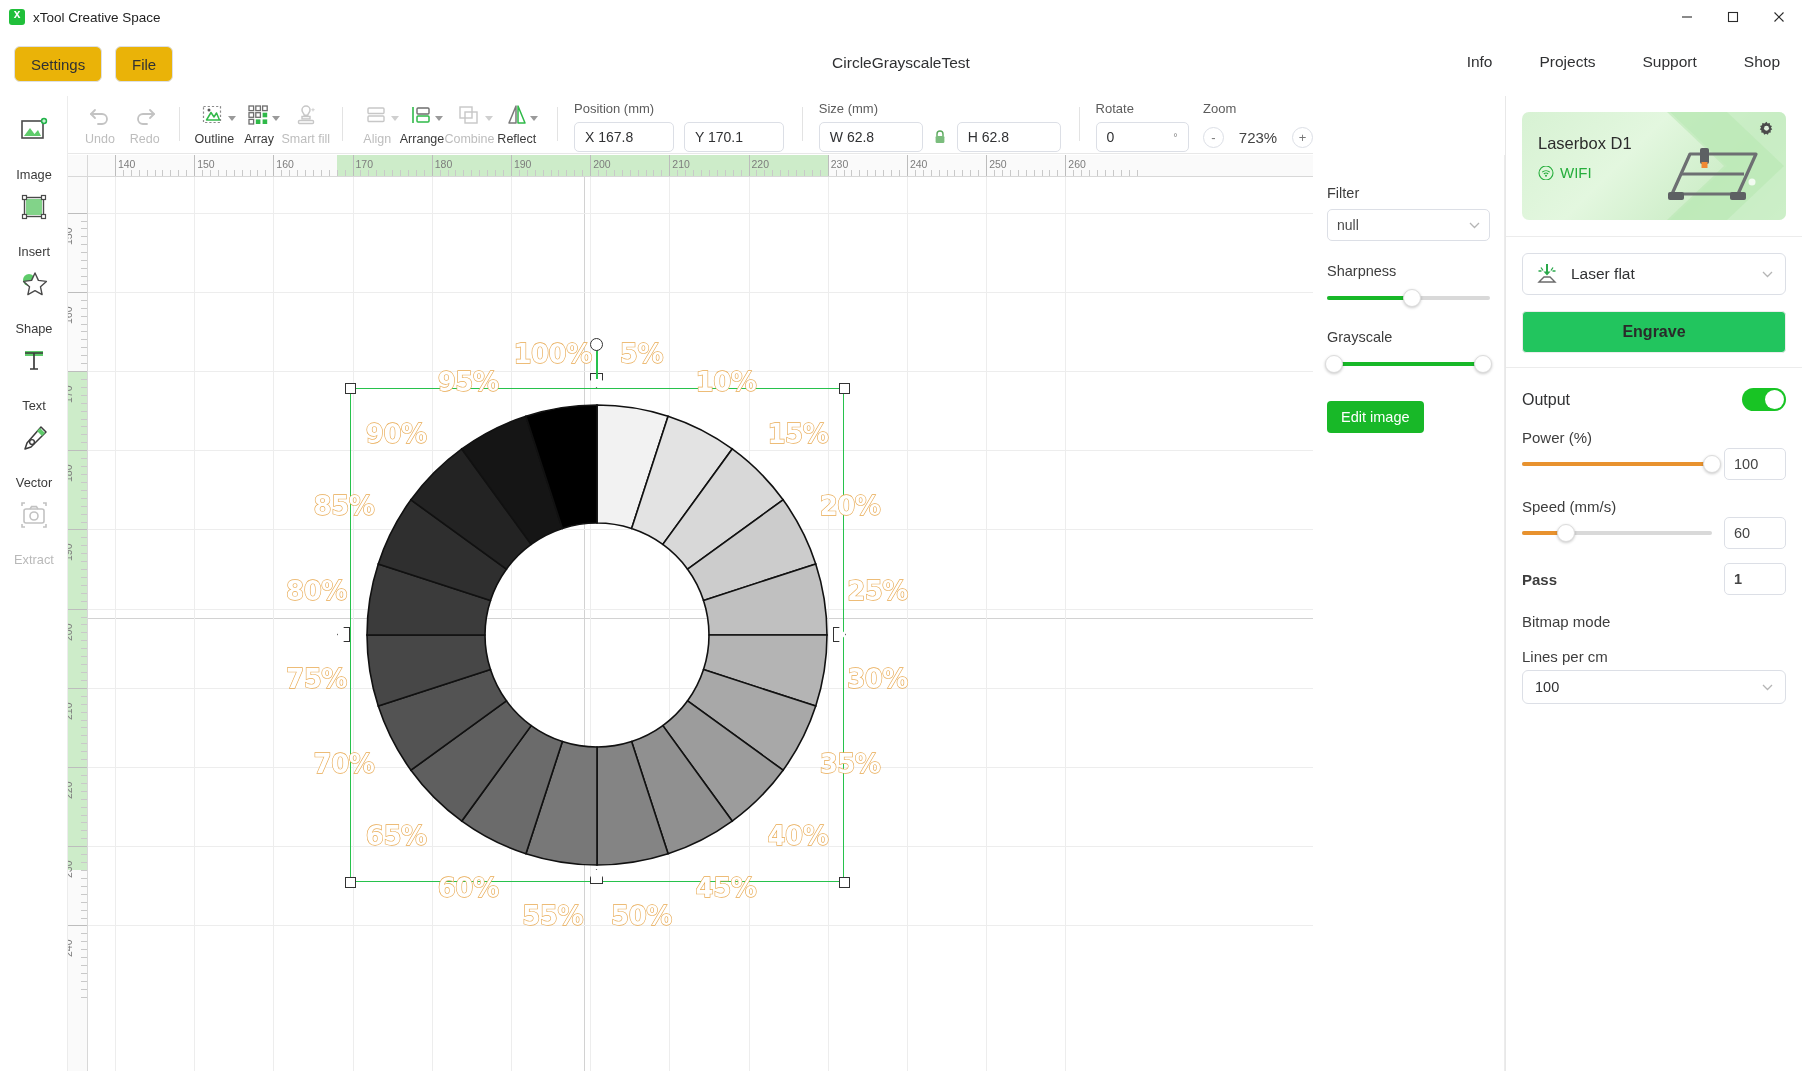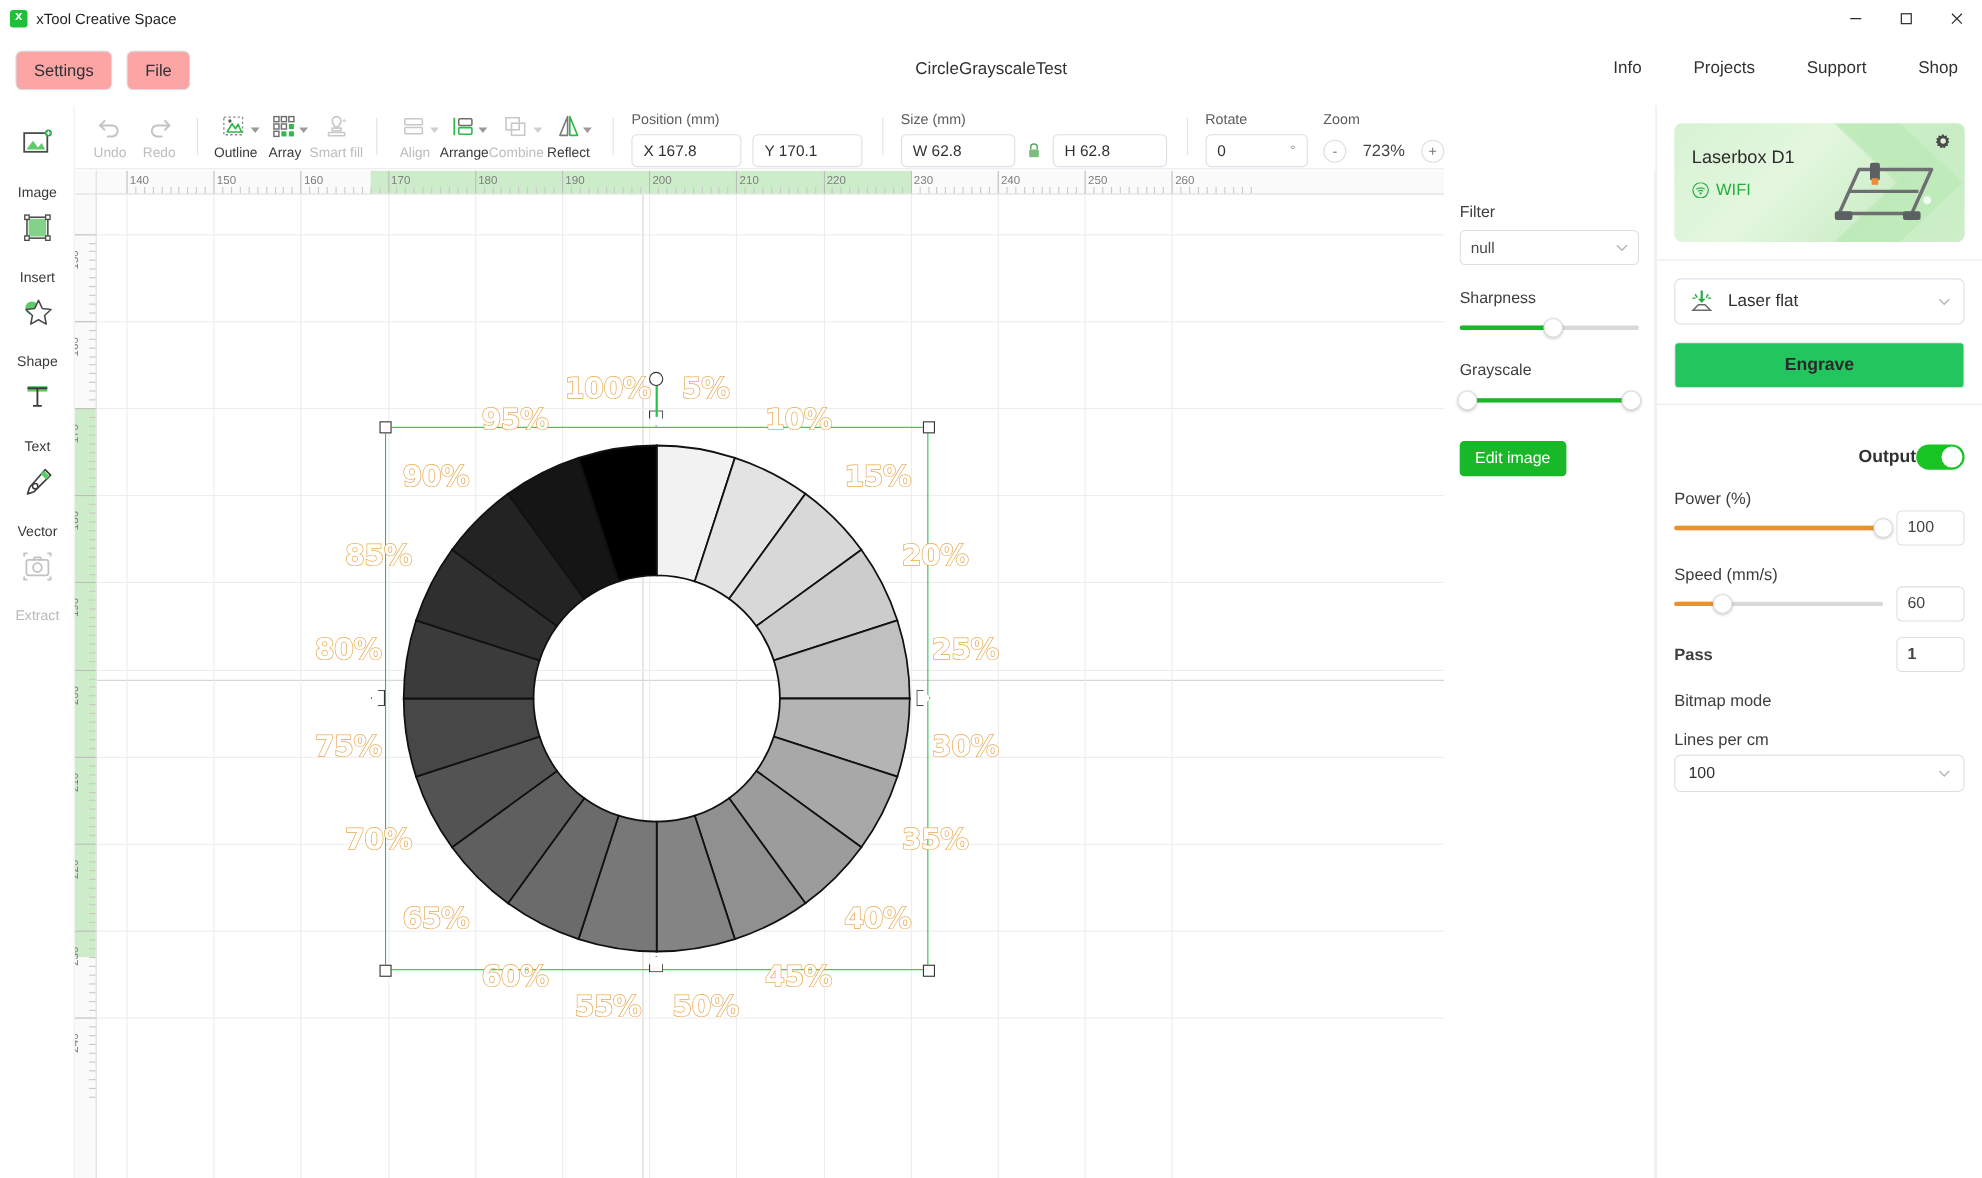--- a/index.html
+++ b/index.html
@@ -34,21 +34,21 @@
     justify-content: center; font-size: 13px; color: #2b2b2b;
   }
 
   
   .menurow {
     position: absolute; left: 0; top: 34px; width: 1802px; height: 62px;
     background: #fff;
   }
   .menu-btn {
     position: absolute; top: 12px; height: 36px; padding: 0 16px;
-    border: 1px solid #dcdfe6; border-radius: 6px; background: #fca5a5;
+    border: 1px solid #dcdfe6; border-radius: 6px; background: #eab308;
     font-size: 15px; color: #303133; display: flex; align-items: center;
     cursor: pointer;
   }
   .menu-btn.settings { left: 14px; }
   .menu-btn.file { left: 115px; }
   .doc-title {
     position: absolute; left: 0; right: 0; top: 20px; text-align: center;
     font-size: 15.5px; color: #303133;
   }
   .topnav { position: absolute; right: 22px; top: 19px; display: flex; gap: 47px; }
@@ -228,21 +228,21 @@
     display: flex; align-items: center; padding: 0 12px; font-size: 15.5px;
     color: #303133; cursor: pointer; justify-content: space-between;
   }
   .rp-label { font-size: 14.5px; color: #3d3d3d; margin-bottom: 7px; }
   .seg {
     margin: 0 16px; height: 42px; background: #22c55e;
     display: flex; align-items: center; justify-content: center;
     font-size: 16px; font-weight: bold; color: #2a2a2a;
     border: 1px solid #ececec; border-radius: 4px; cursor: pointer;
   }
-  .out-row { display: flex; align-items: center; justify-content: flex-end; margin-top: 36px; font-weight: bold; }
+  .out-row { display: flex; align-items: center; justify-content: space-between; margin-top: 20px; }
   .out-label { font-size: 16px; color: #303133; }
   .toggle {
     width: 44px; height: 23px; border-radius: 12px; background: #18c424;
     position: relative; cursor: pointer;
   }
   .toggle .knob {
     position: absolute; right: 2px; top: 2px; width: 19px; height: 19px;
     border-radius: 50%; background: #fff;
   }
   .param-label { font-size: 15px; color: #3d3d3d; margin-top: 18px; margin-bottom: 2px; }

